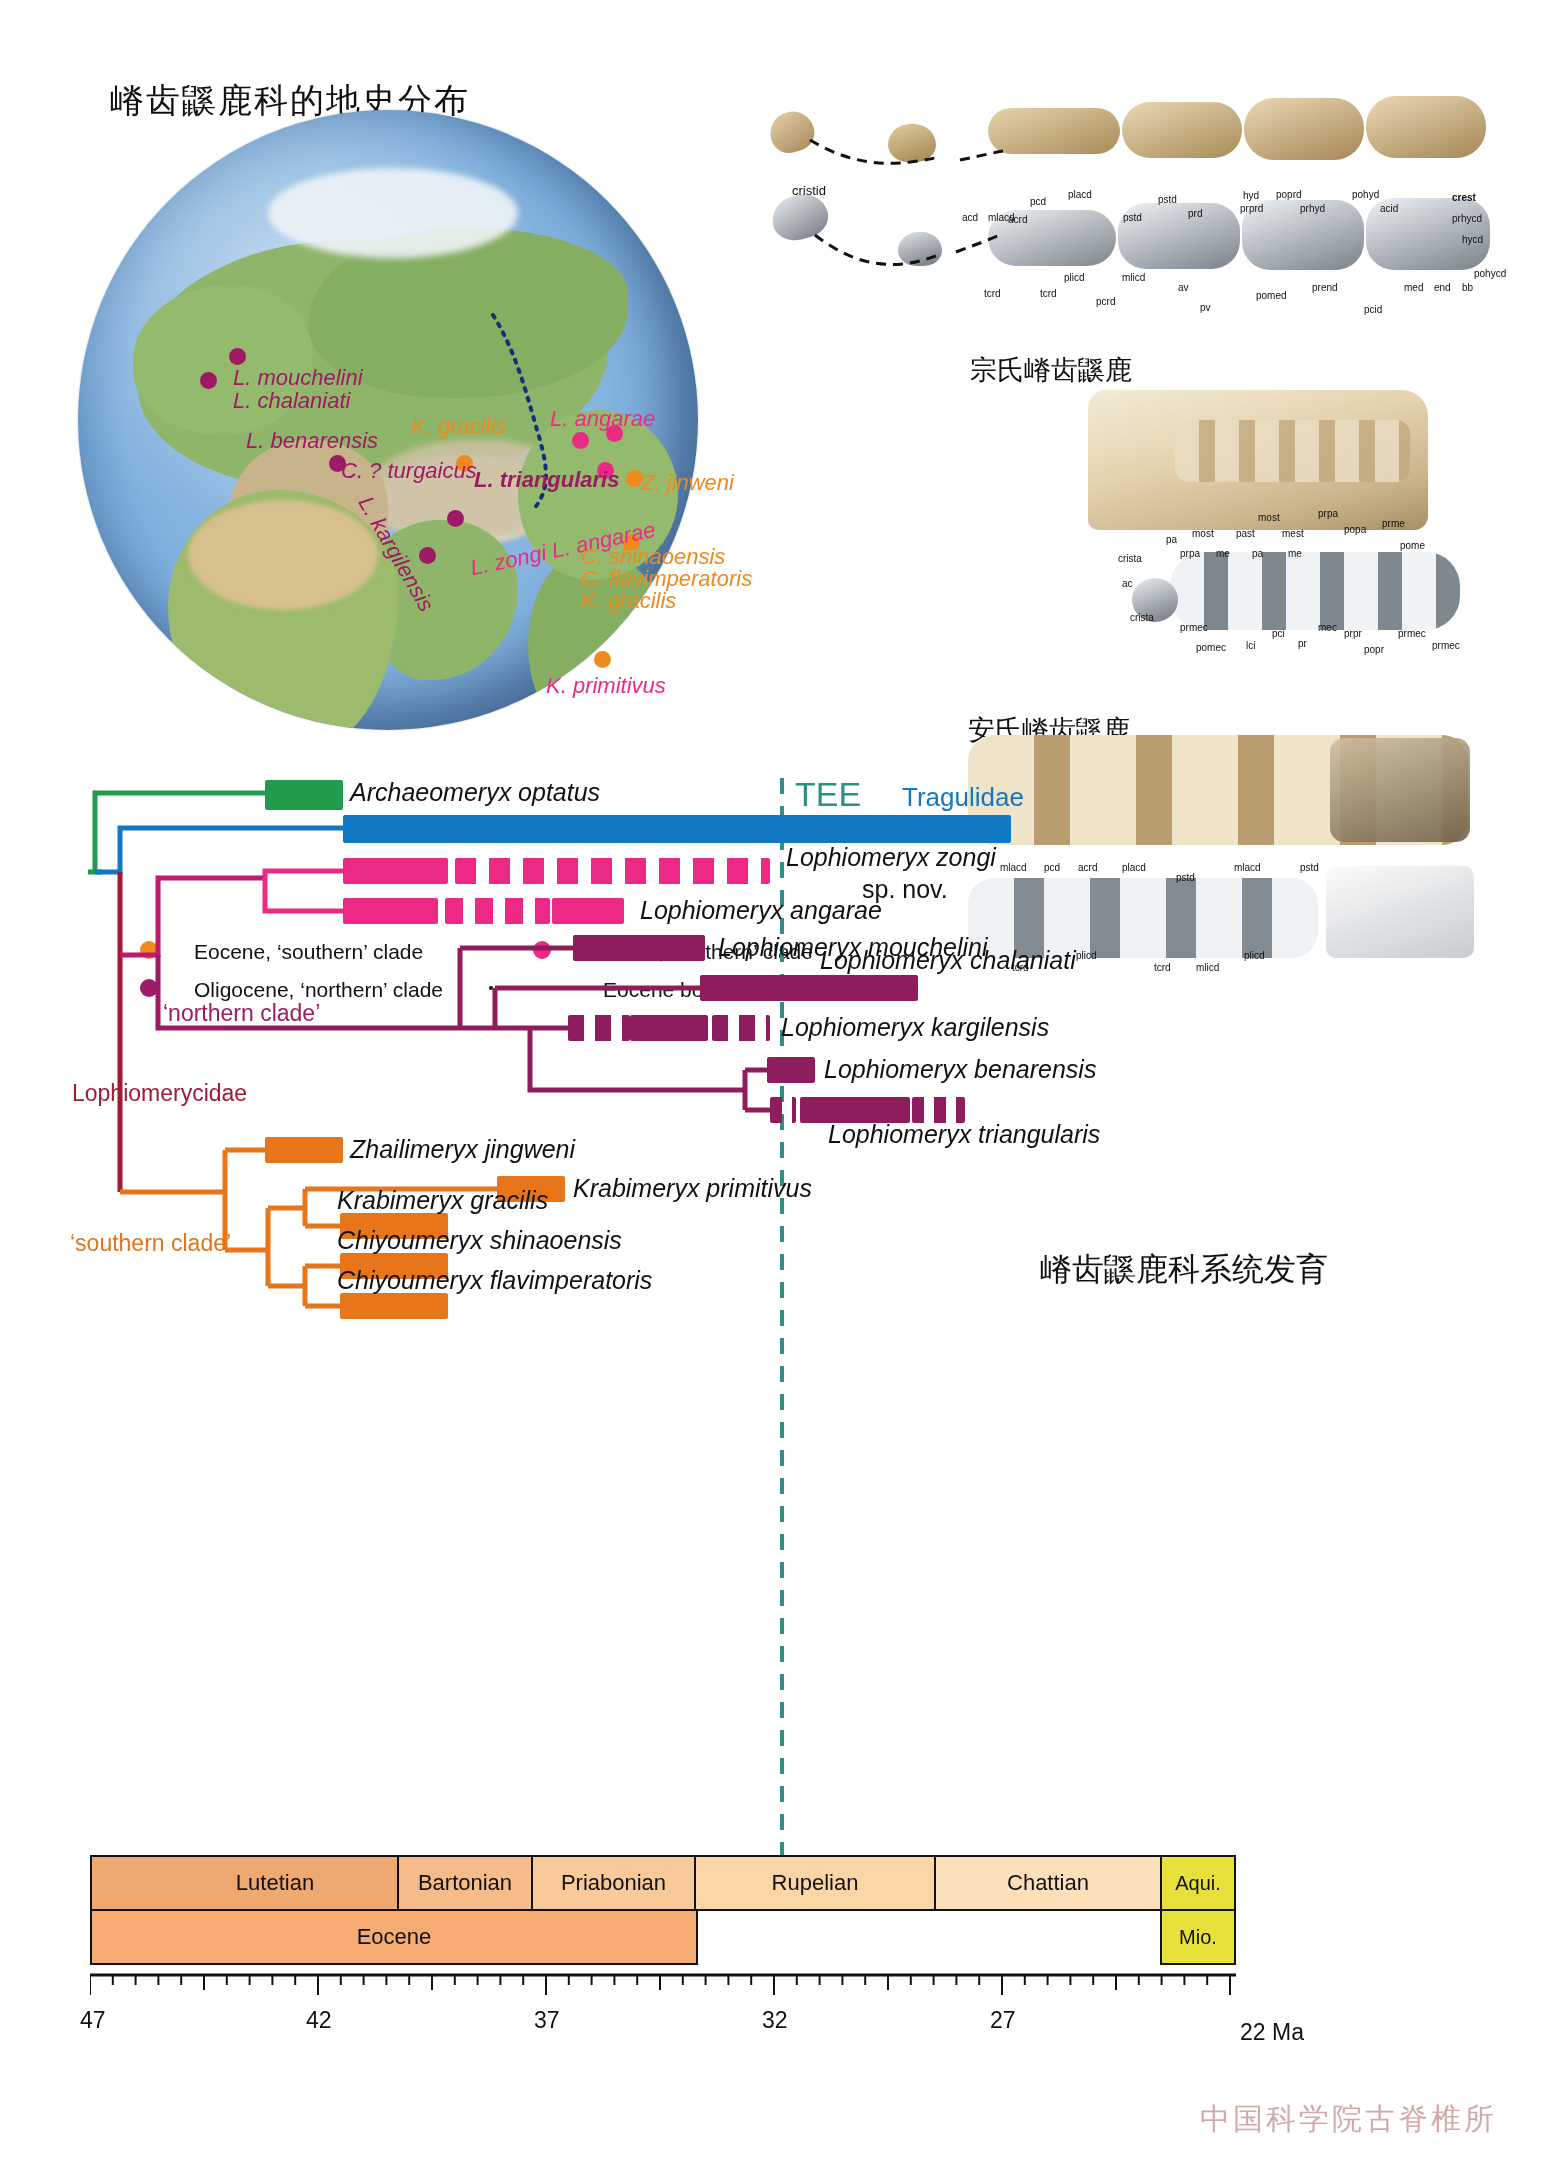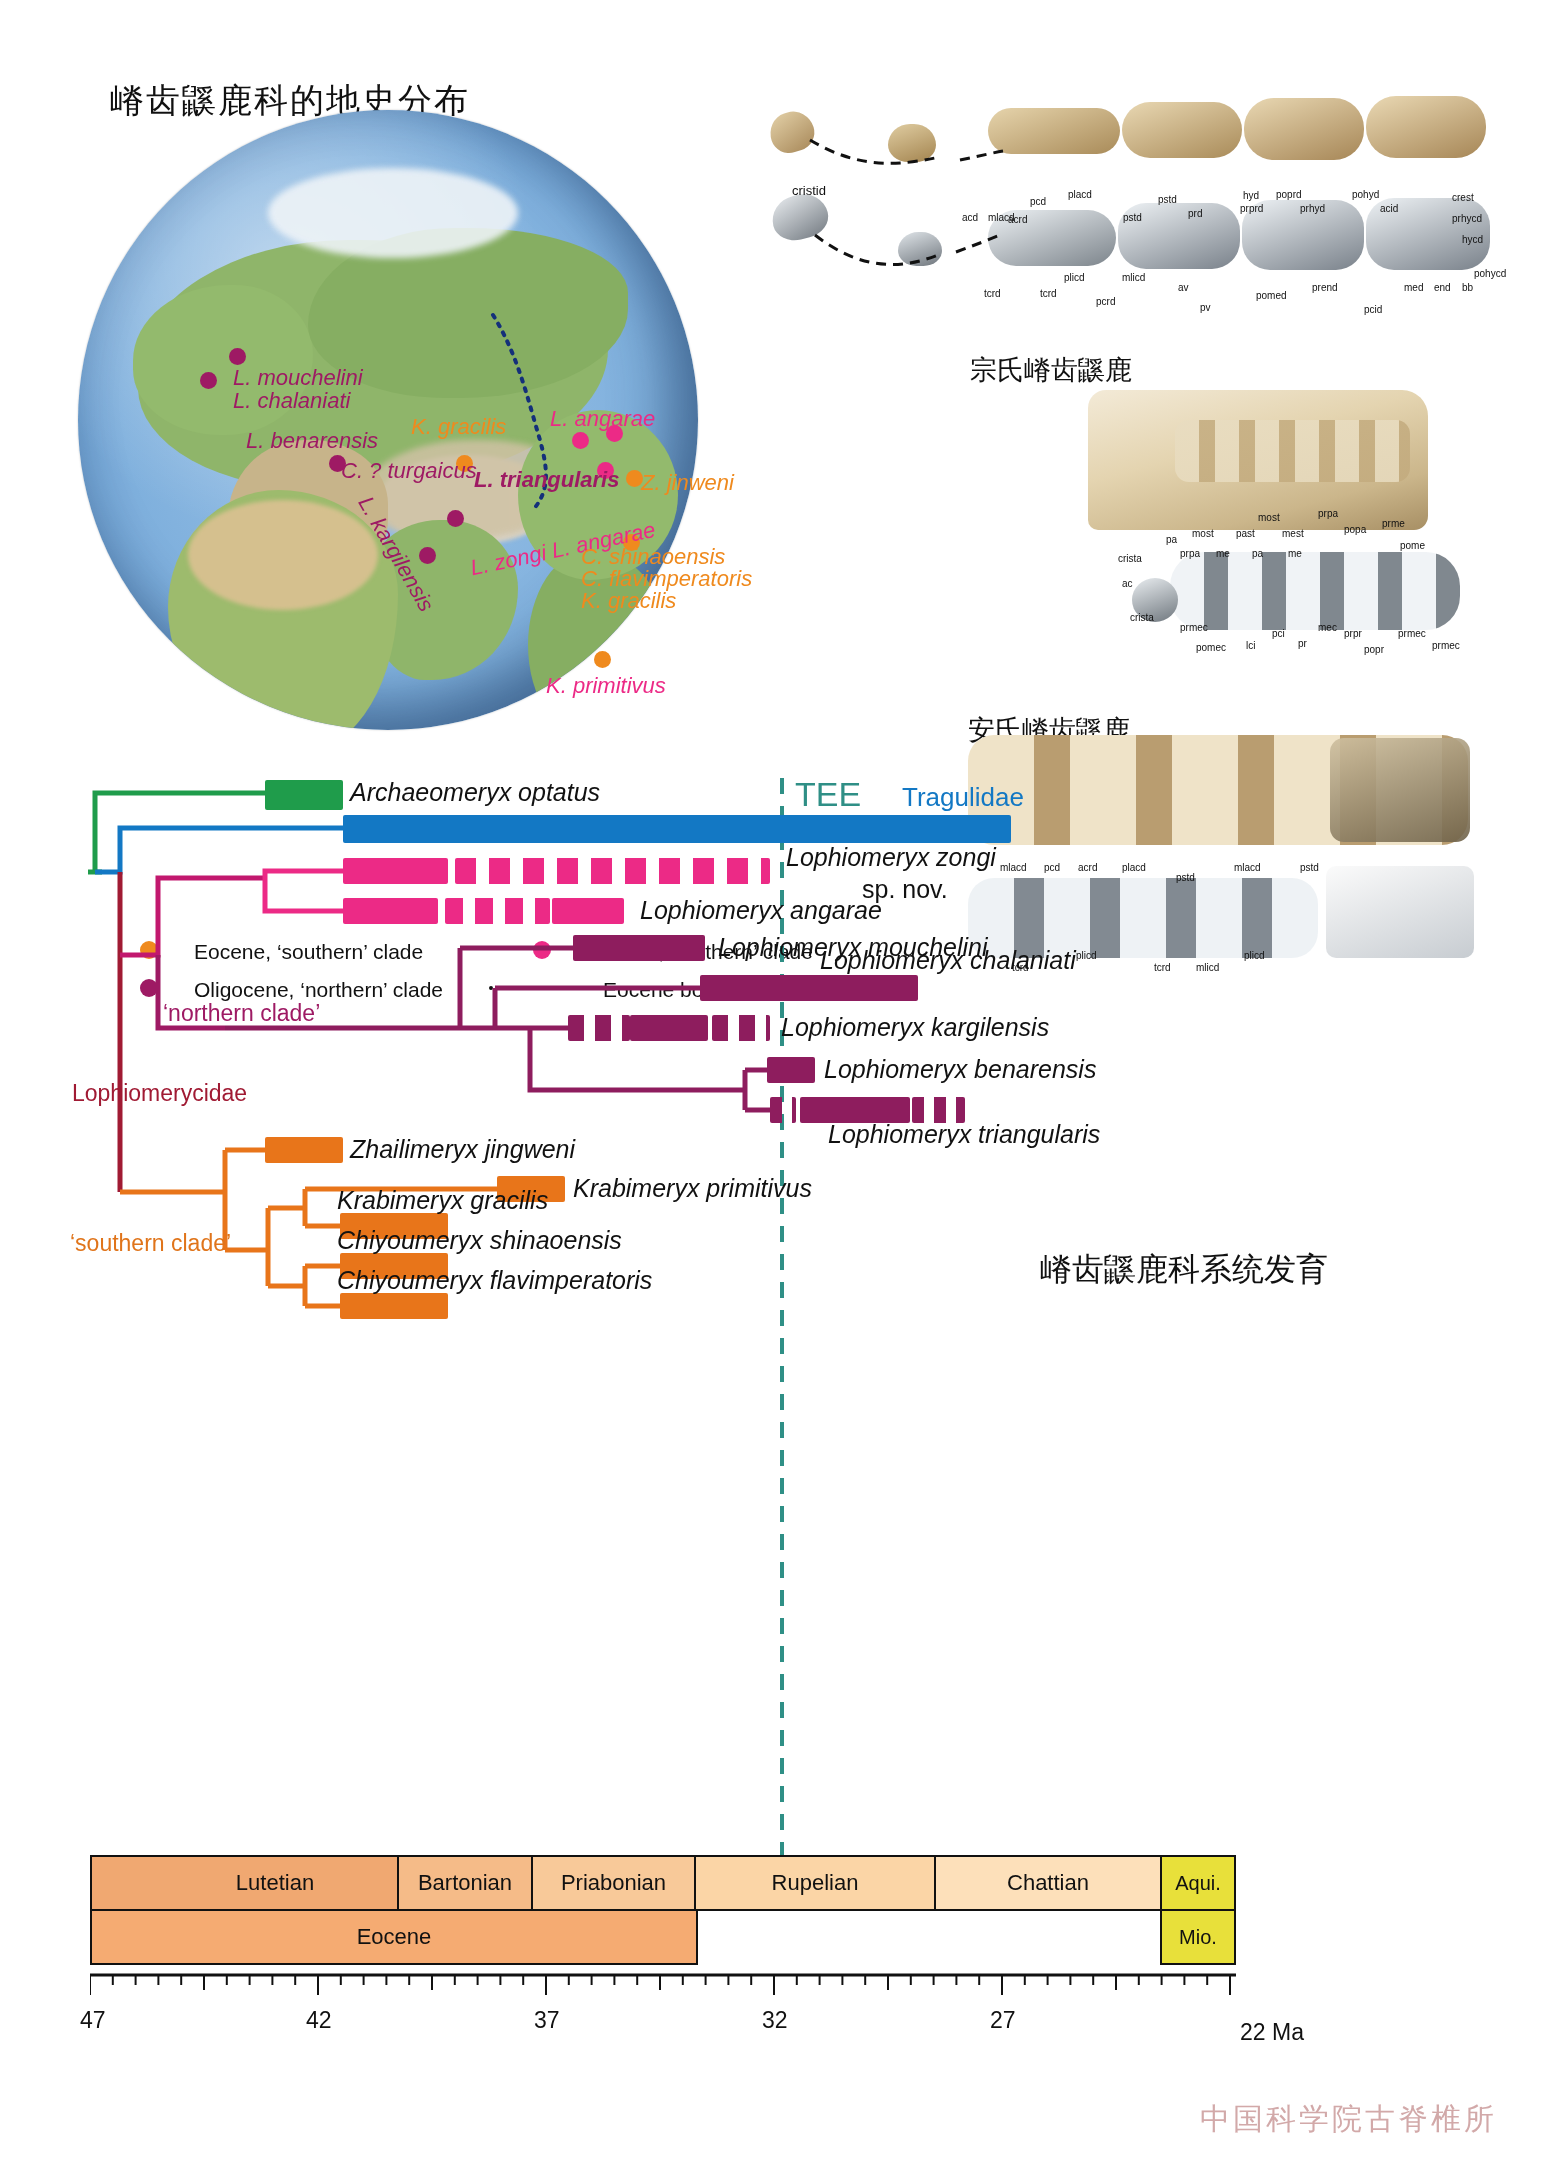--- a/index.html
+++ b/index.html
@@ -165,21 +165,21 @@
     </svg>
 
     <div class="anno" style="left:792px;top:183px;font-size:13px;text-align:right;">cristid</div>
 
     <div class="anno" style="left:1030px;top:196px;">pcd</div>
     <div class="anno" style="left:1068px;top:189px;">placd</div>
     <div class="anno" style="left:1158px;top:194px;">pstd</div>
     <div class="anno" style="left:1216px;top:190px;padding-left:27px;">hyd</div>
     <div class="anno" style="left:1276px;top:189px;">poprd</div>
     <div class="anno" style="left:1352px;top:189px;">pohyd</div>
-    <div class="anno" style="left:1452px;top:192px;">crest</div>
+    <div class="anno" style="left:1452px;top:192px;font-weight:bold;">crest</div>
 
     <div class="anno" style="left:1008px;top:214px;">acrd</div>
     <div class="anno" style="left:1123px;top:212px;">pstd</div>
     <div class="anno" style="left:1188px;top:208px;">prd</div>
     <div class="anno" style="left:1240px;top:203px;">prprd</div>
     <div class="anno" style="left:1300px;top:203px;">prhyd</div>
     <div class="anno" style="left:1380px;top:203px;">acid</div>
     <div class="anno" style="left:1452px;top:213px;">prhycd</div>
     <div class="anno" style="left:1462px;top:234px;">hycd</div>
 

